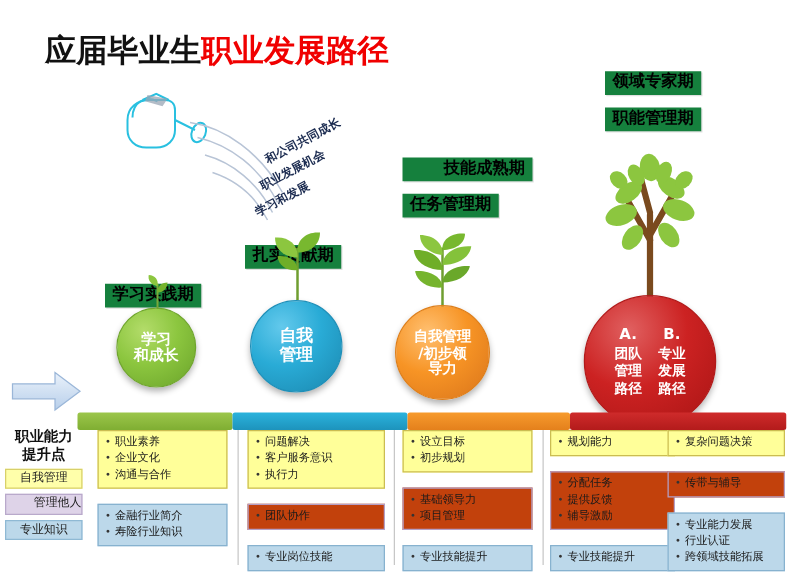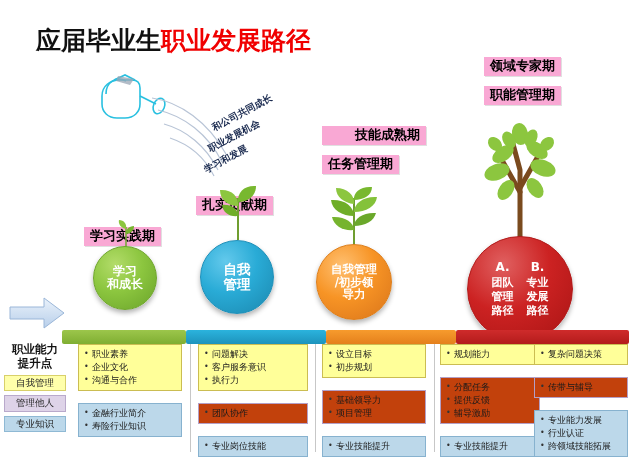--- a/index.html
+++ b/index.html
@@ -18,21 +18,21 @@
   .can{position:absolute;left:92px;top:74px;width:76px;height:52px;}
 
   
   .growth{position:absolute;font-size:9.5px;font-weight:bold;color:#1b2b50;white-space:nowrap;
           transform-origin:0 0;}
   .g1{left:210px;top:123px;transform:rotate(-28deg);}
   .g2{left:206px;top:144px;transform:rotate(-28deg);}
   .g3{left:202px;top:165px;transform:rotate(-28deg);}
 
   
-  .ylabel{position:absolute;background:#f9a8d4;color:#000;font-weight:bold;font-size:13px;
+  .ylabel{position:absolute;background:#15803d;color:#000;font-weight:bold;font-size:13px;
           padding:2px 6px 3px 6px;white-space:nowrap;line-height:1.05;
           box-shadow:1px 1px 0 rgba(0,0,0,.12);}
 
   
   .circle{position:absolute;border-radius:50%;display:flex;align-items:center;justify-content:center;
           color:#fff;font-weight:bold;text-align:center;line-height:1.12;
           box-shadow:0 3px 5px rgba(0,0,0,.30);}
   .c1{left:93px;top:246px;width:62px;height:62px;font-size:12px;
       background:radial-gradient(circle at 34% 28%,#b3dc6a 0%,#8cc63f 45%,#6aa32a 100%);
       border:1px solid #6fa52d;}
@@ -61,21 +61,21 @@
   .tr2{left:186px;width:140px;background:linear-gradient(180deg,#2bb3dd,#1d93bc);}
   .tr3{left:326px;width:130px;background:linear-gradient(180deg,#f79b2d,#e4801c);}
   .tr4{left:456px;width:173px;background:linear-gradient(180deg,#cf2b2b,#b31b1b);}
 
   
   .legend{position:absolute;left:4px;top:342px;width:62px;}
   .legend-title{font-size:11.5px;font-weight:bold;color:#111;text-align:center;line-height:1.25;}
   .legend-chip{margin-top:4px;font-size:9.5px;color:#222;text-align:center;padding:2px 0 3px 0;
                border:1px solid #b9b9b9;line-height:1;}
   .chip-self{background:#ffffaa;border-color:#d8d06a;}
-  .chip-others{background:#ded3e8;border-color:#b9a9cb;}
+  .chip-others{background:#ded3e8;border-color:#b9a9cb;text-align:right;}
   .chip-prof{background:#bcd8ea;border-color:#8fb9d4;}
 
   
   .col{position:absolute;top:344px;}
   .box{border:1px solid #ec4899;margin-bottom:12px;padding:3px 3px 3px 4px;}
   .box.b-self{background:#ffff99;border-color:#cbbd52;}
   .box.b-others{background:#c2410c;border-color:#b49fc6;}
   .box.b-prof{background:#bcd8ea;border-color:#87b2cf;}
   .box ul{margin:0;padding:0;list-style:none;}
   .box li{font-size:9px;color:#1a1a1a;line-height:1.45;white-space:nowrap;position:relative;padding-left:9px;}

